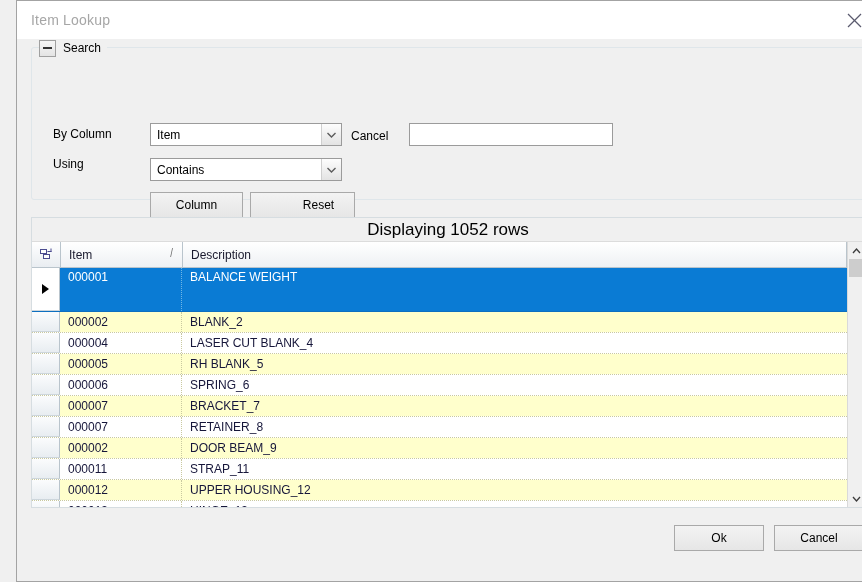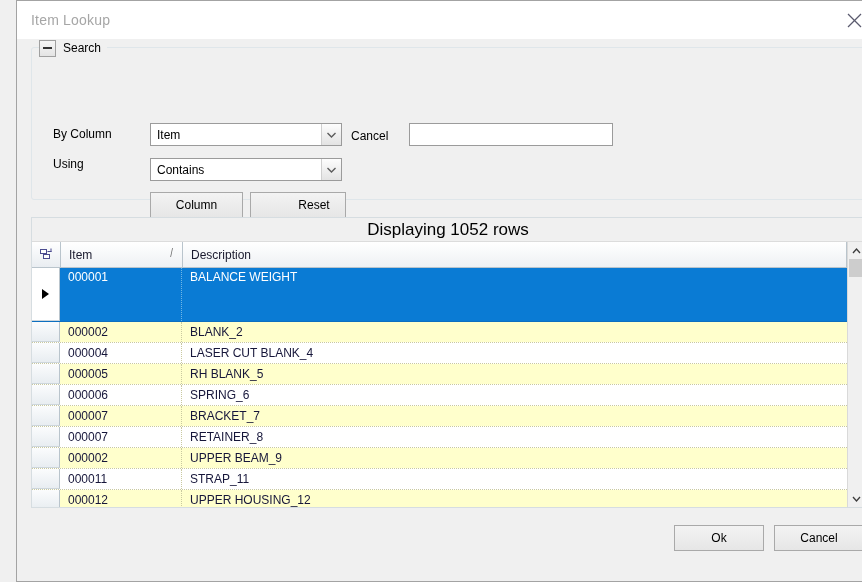--- a/index.html
+++ b/index.html
@@ -177,21 +177,21 @@
     box-sizing: border-box;
     font-family: "Liberation Sans", sans-serif;
     font-size: 12px;
     color: #000;
     cursor: default;
     display: flex;
     align-items: center;
     justify-content: center;
   }
   .btn-filter { left: 133px; top: 153px; width: 93px; }
-  .btn-reset  { left: 233px; top: 153px; width: 96px; padding-left: 32px; }
+  .btn-reset  { left: 233px; top: 153px; width: 105px; padding-left: 32px; }
 
   
   .grid-panel {
     position: absolute;
     left: 14px;
     top: 178px;
     width: 834px;
     height: 291px;
     border: 1px solid #d6dde1;
     background: #ffffff;
@@ -266,21 +266,21 @@
   
   .rows { position: relative; }
   .row {
     display: flex;
     height: 21px;
     box-sizing: border-box;
     border-bottom: 1px dotted #c9c9a0;
     cursor: default;
   }
   .row.sel {
-    height: 54px;
+    height: 44px;
     border-bottom: 1px solid #0d6fc0;
   }
   .row .selcol {
     width: 28px;
     flex: 0 0 28px;
     background: linear-gradient(to bottom,#fbfcfd,#e8edf1);
     border-right: 1px solid #b9c4cc;
     border-bottom: 1px solid #cdd6dc;
     box-sizing: border-box;
     display: flex;
@@ -497,21 +497,21 @@
                 <div class="cell c-desc">BRACKET_7</div>
               </div>
               <div class="row white">
                 <div class="selcol"></div>
                 <div class="cell c-item">000007</div>
                 <div class="cell c-desc">RETAINER_8</div>
               </div>
               <div class="row alt">
                 <div class="selcol"></div>
                 <div class="cell c-item">000002</div>
-                <div class="cell c-desc">UPPER BEAM_9</div>
+                <div class="cell c-desc">DOOR BEAM_9</div>
               </div>
               <div class="row white">
                 <div class="selcol"></div>
                 <div class="cell c-item">000011</div>
                 <div class="cell c-desc">STRAP_11</div>
               </div>
               <div class="row alt">
                 <div class="selcol"></div>
                 <div class="cell c-item">000012</div>
                 <div class="cell c-desc">UPPER HOUSING_12</div>

